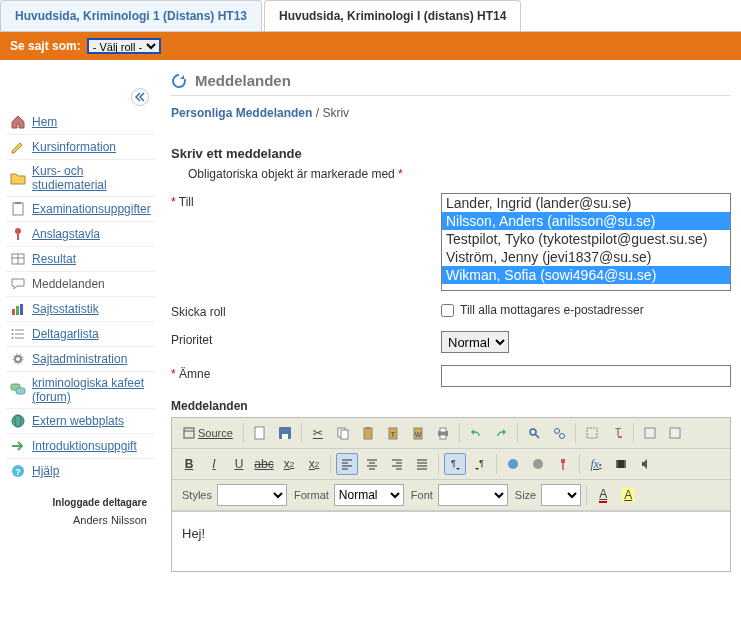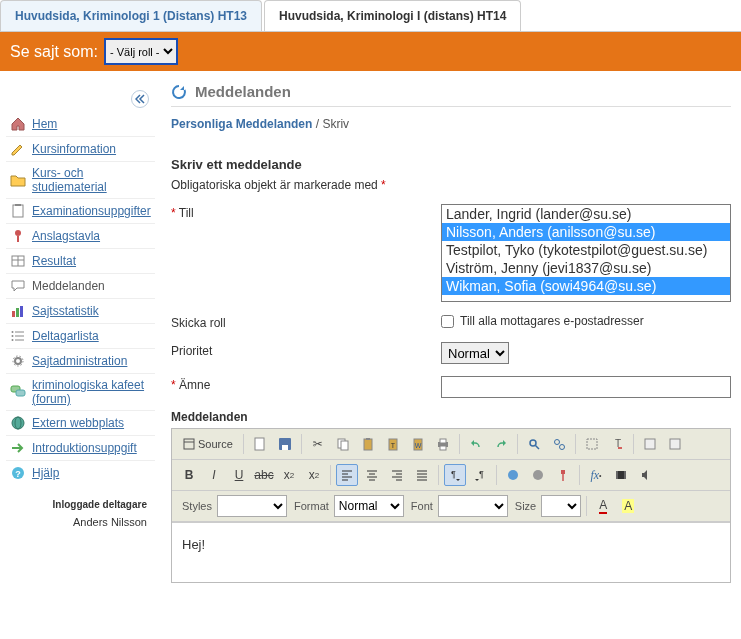--- a/index.html
+++ b/index.html
@@ -1,56 +1,56 @@
 <!DOCTYPE html>
 <html><head>
 <meta charset="utf-8">
 <style>
 * { box-sizing: border-box; margin: 0; padding: 0; }
 body { font-family: Verdana, Arial, sans-serif; font-size: 11px; color: #333; background: #fff; width: 741px; }
 .tabs { display: flex; background: #fff; border-bottom: 1px solid #ccc; }
 .tab { padding: 8px 14px; border-right: 1px solid #ccc; border-top: 3px solid transparent; cursor: pointer; background: #eef5fb; font-size: 12px; color: #3b6ea5; font-weight: bold; border-radius: 4px 4px 0 0; margin-right: 2px; border: 1px solid #ccc; border-bottom: none; }
 .tab.active { background: #fff; color: #333; }
 .rolebar { background: #e57417; color: #fff; padding: 6px 10px; display: flex; align-items: center; gap: 6px; }
-.rolebar select { height: 27px; font-size: 11px; border: 2px solid #1a4db3; }
-.rolebar-label { font-weight: normal; font-size: 16px; }
+.rolebar select { height: 16px; font-size: 11px; border: 2px solid #1a4db3; }
+.rolebar-label { font-weight: bold; font-size: 12px; }
 .main { display: flex; }
-.sidebar { width: 195px; padding: 15px 6px; background: #fff; border-right: none; }
+.sidebar { width: 195px; padding: 24px 6px; background: #fff; border-right: none; }
 .collapse-btn { text-align: right; padding: 4px 6px; }
 .collapse-circle { display: inline-flex; width: 18px; height: 18px; border: 1px solid #bcd; border-radius: 50%; align-items: center; justify-content: center; color: #3b6ea5; font-size: 11px; cursor: pointer; }
 .nav-item { display: flex; align-items: center; padding: 4px 4px; border-top: 1px solid #eee; gap: 6px; }
 .nav-item:first-of-type { border-top: none; }
 .nav-item a, .nav-item span.link { color: #3b6ea5; text-decoration: underline; font-size: 12px; cursor: pointer; }
 .nav-item.current span.link { color: #555; text-decoration: none; }
 .icon { width: 16px; height: 16px; display: inline-block; flex-shrink: 0; }
 .logged-in { text-align: right; padding: 14px 8px 4px 8px; }
 .logged-in .lbl { font-size: 10px; font-weight: bold; }
 .logged-in .name { font-size: 11px; margin-top: 6px; }
 .content { flex: 1; padding: 12px 10px 10px 10px; position: relative; }
 .page-header { display: flex; align-items: center; gap: 8px; border-bottom: 1px solid #ddd; padding-bottom: 6px; margin-bottom: 10px; }
 .page-header h2 { font-size: 15px; color: #777; font-weight: bold; }
 .breadcrumb { color: #3b6ea5; font-size: 12px; margin-bottom: 26px; font-weight: bold; }
 .breadcrumb .sep, .breadcrumb .cur { color: #555; font-weight: normal; }
 .section-title { font-size: 13px; font-weight: bold; margin-bottom: 6px; color: #333; }
-.note { font-size: 12px; margin-bottom: 12px; }
+.note { font-size: 12px; margin-bottom: 12px; margin-left: 17px; }
 .req { color: #c00; }
 .form-row { display: flex; align-items: flex-start; margin-bottom: 12px; }
 .form-label { width: 230px; font-size: 12px; padding-top: 2px; }
 .form-control { flex: 1; padding-left: 40px; }
 .recipients { width: 290px; height: 98px; border: 1px solid #7a7a7a; overflow-y: scroll; font-family: Arial; font-size: 14px; background: #fff; }
 .recipients .opt { padding: 1px 4px; white-space: nowrap; cursor: pointer; }
 .recipients .opt.sel { background: #3399ff; color: #fff; }
 .chk-row { display: flex; align-items: center; gap: 6px; font-size: 12px; }
 .chk-row input { width: 13px; height: 13px; }
 select.normal { font-size: 13px; padding: 1px 2px; border: 1px solid #7a7a7a; height: 22px; }
 input.subject { width: 100%; height: 22px; border: 1px solid #7a7a7a; padding: 2px 4px; font-size: 13px; }
 .editor-label { font-size: 12px; font-weight: bold; margin: 8px 0 4px 0; color: #333; }
 .editor { border: 1px solid #bbb; }
 .toolbar { background: #e9e9dc; border-bottom: 1px solid #ccc; padding: 4px 6px; display: flex; flex-wrap: wrap; gap: 3px; align-items: center; }
-.tbtn { width: 22px; height: 22px; border: 1px solid transparent; display: inline-flex; align-items: center; justify-content: center; font-size: 12px; color: #444; cursor: pointer; border-radius: 2px; }
+.tbtn { width: 22px; height: 22px; border: 1px solid transparent; display: inline-flex; align-items: center; justify-content: center; font-size: 12px; color: #444; cursor: pointer; border-radius: 2px; text-decoration: underline; }
 .tbtn.on { background: #d0dff0; border-color: #6a9ed8; }
 .tsep { width: 1px; height: 20px; background: #ccc; margin: 0 2px; }
 .tsrc { width: auto; padding: 0 4px; font-size: 11px; gap: 3px; }
 .tlabel { font-size: 11px; color: #555; margin: 0 2px 0 4px; }
 .tselect { height: 22px; border: 1px solid #aaa; font-size: 12px; background: #fff; }
 .tselect.small { width: 40px; }
 .tselect.mid { width: 70px; }
 .editor-body { min-height: 60px; background: #fff; padding: 14px 10px; font-family: Arial; font-size: 13px; border-top: 1px solid #ccc; }
 svg { display: block; }
 </style>

